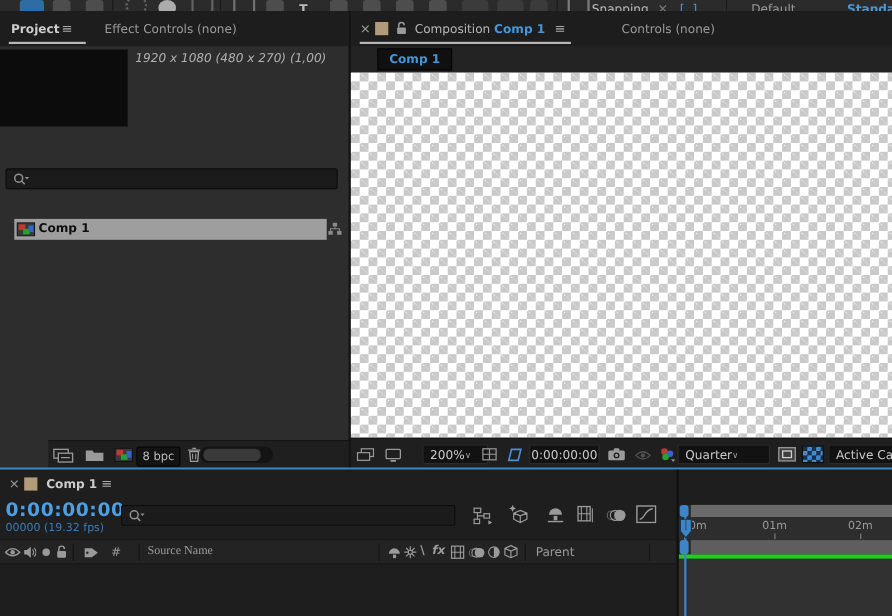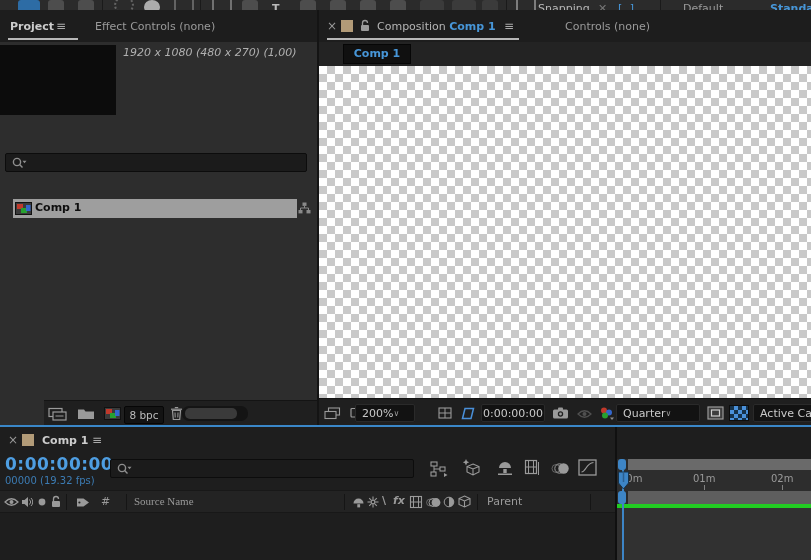--- a/index.html
+++ b/index.html
@@ -189,21 +189,21 @@
             <rect x="4.5" y="1" width="11" height="7" fill="none" stroke="#9a9a9a" stroke-width="1.1"></rect>
             <rect x="1" y="4.5" width="11" height="7" fill="#1f1f1f" stroke="#9a9a9a" stroke-width="1.1"></rect>
           </svg>
       </span>
       <span class="icon" style="left:31px;top:8px;">
         <svg width="15" height="13" viewBox="0 0 15 13">
             <rect x="1" y="1.5" width="13" height="8.5" rx="1" fill="none" stroke="#9a9a9a" stroke-width="1.2"></rect>
             <line x1="5" y1="12" x2="10" y2="12" stroke="#9a9a9a" stroke-width="1.5"></line>
           </svg>
       </span>
-      <span class="valuebox" style="left:36px;top:5px;width:60px;">
+      <span class="valuebox" style="left:65px;top:5px;width:60px;">
         <span>200%</span>
         <span class="chev">∨</span>
       </span>
       <span class="icon" style="left:119px;top:8px;">
         <svg width="15" height="13" viewBox="0 0 15 13">
             <rect x="1" y="1" width="12" height="10" fill="none" stroke="#9a9a9a" stroke-width="1.1"></rect>
             <line x1="7" y1="1" x2="7" y2="11" stroke="#9a9a9a"></line>
             <line x1="1" y1="6" x2="13" y2="6" stroke="#9a9a9a"></line>
           </svg>
       </span>

